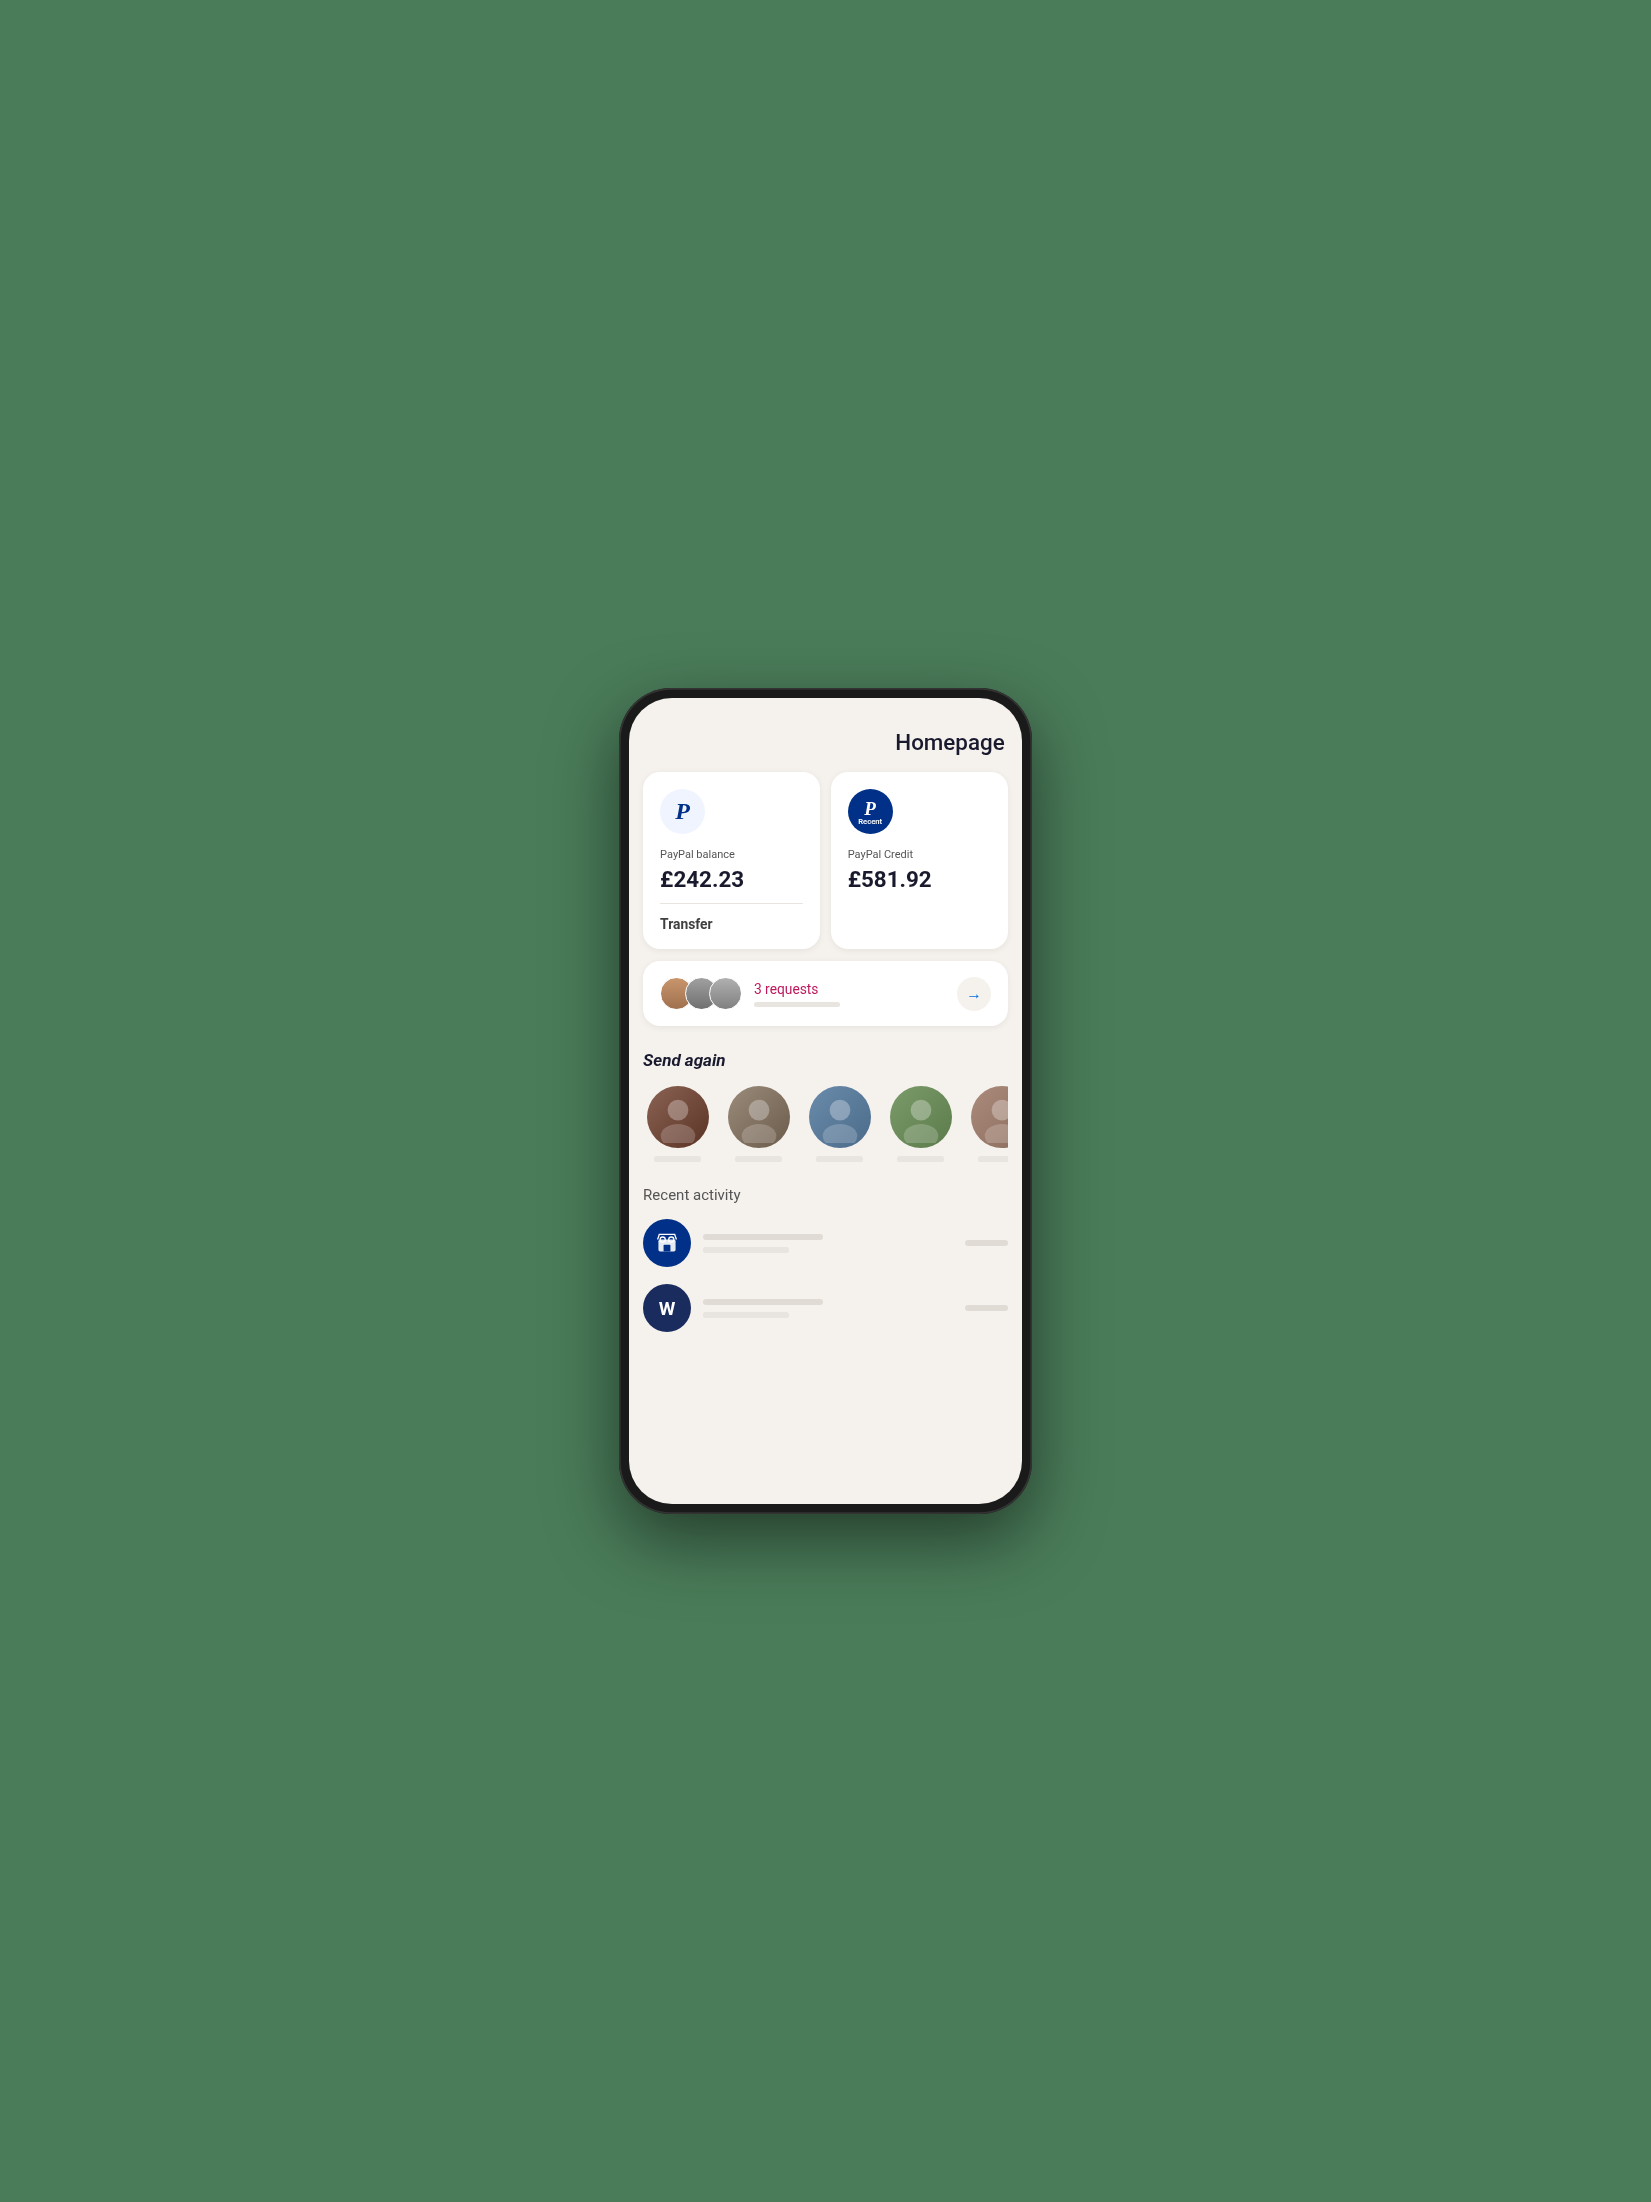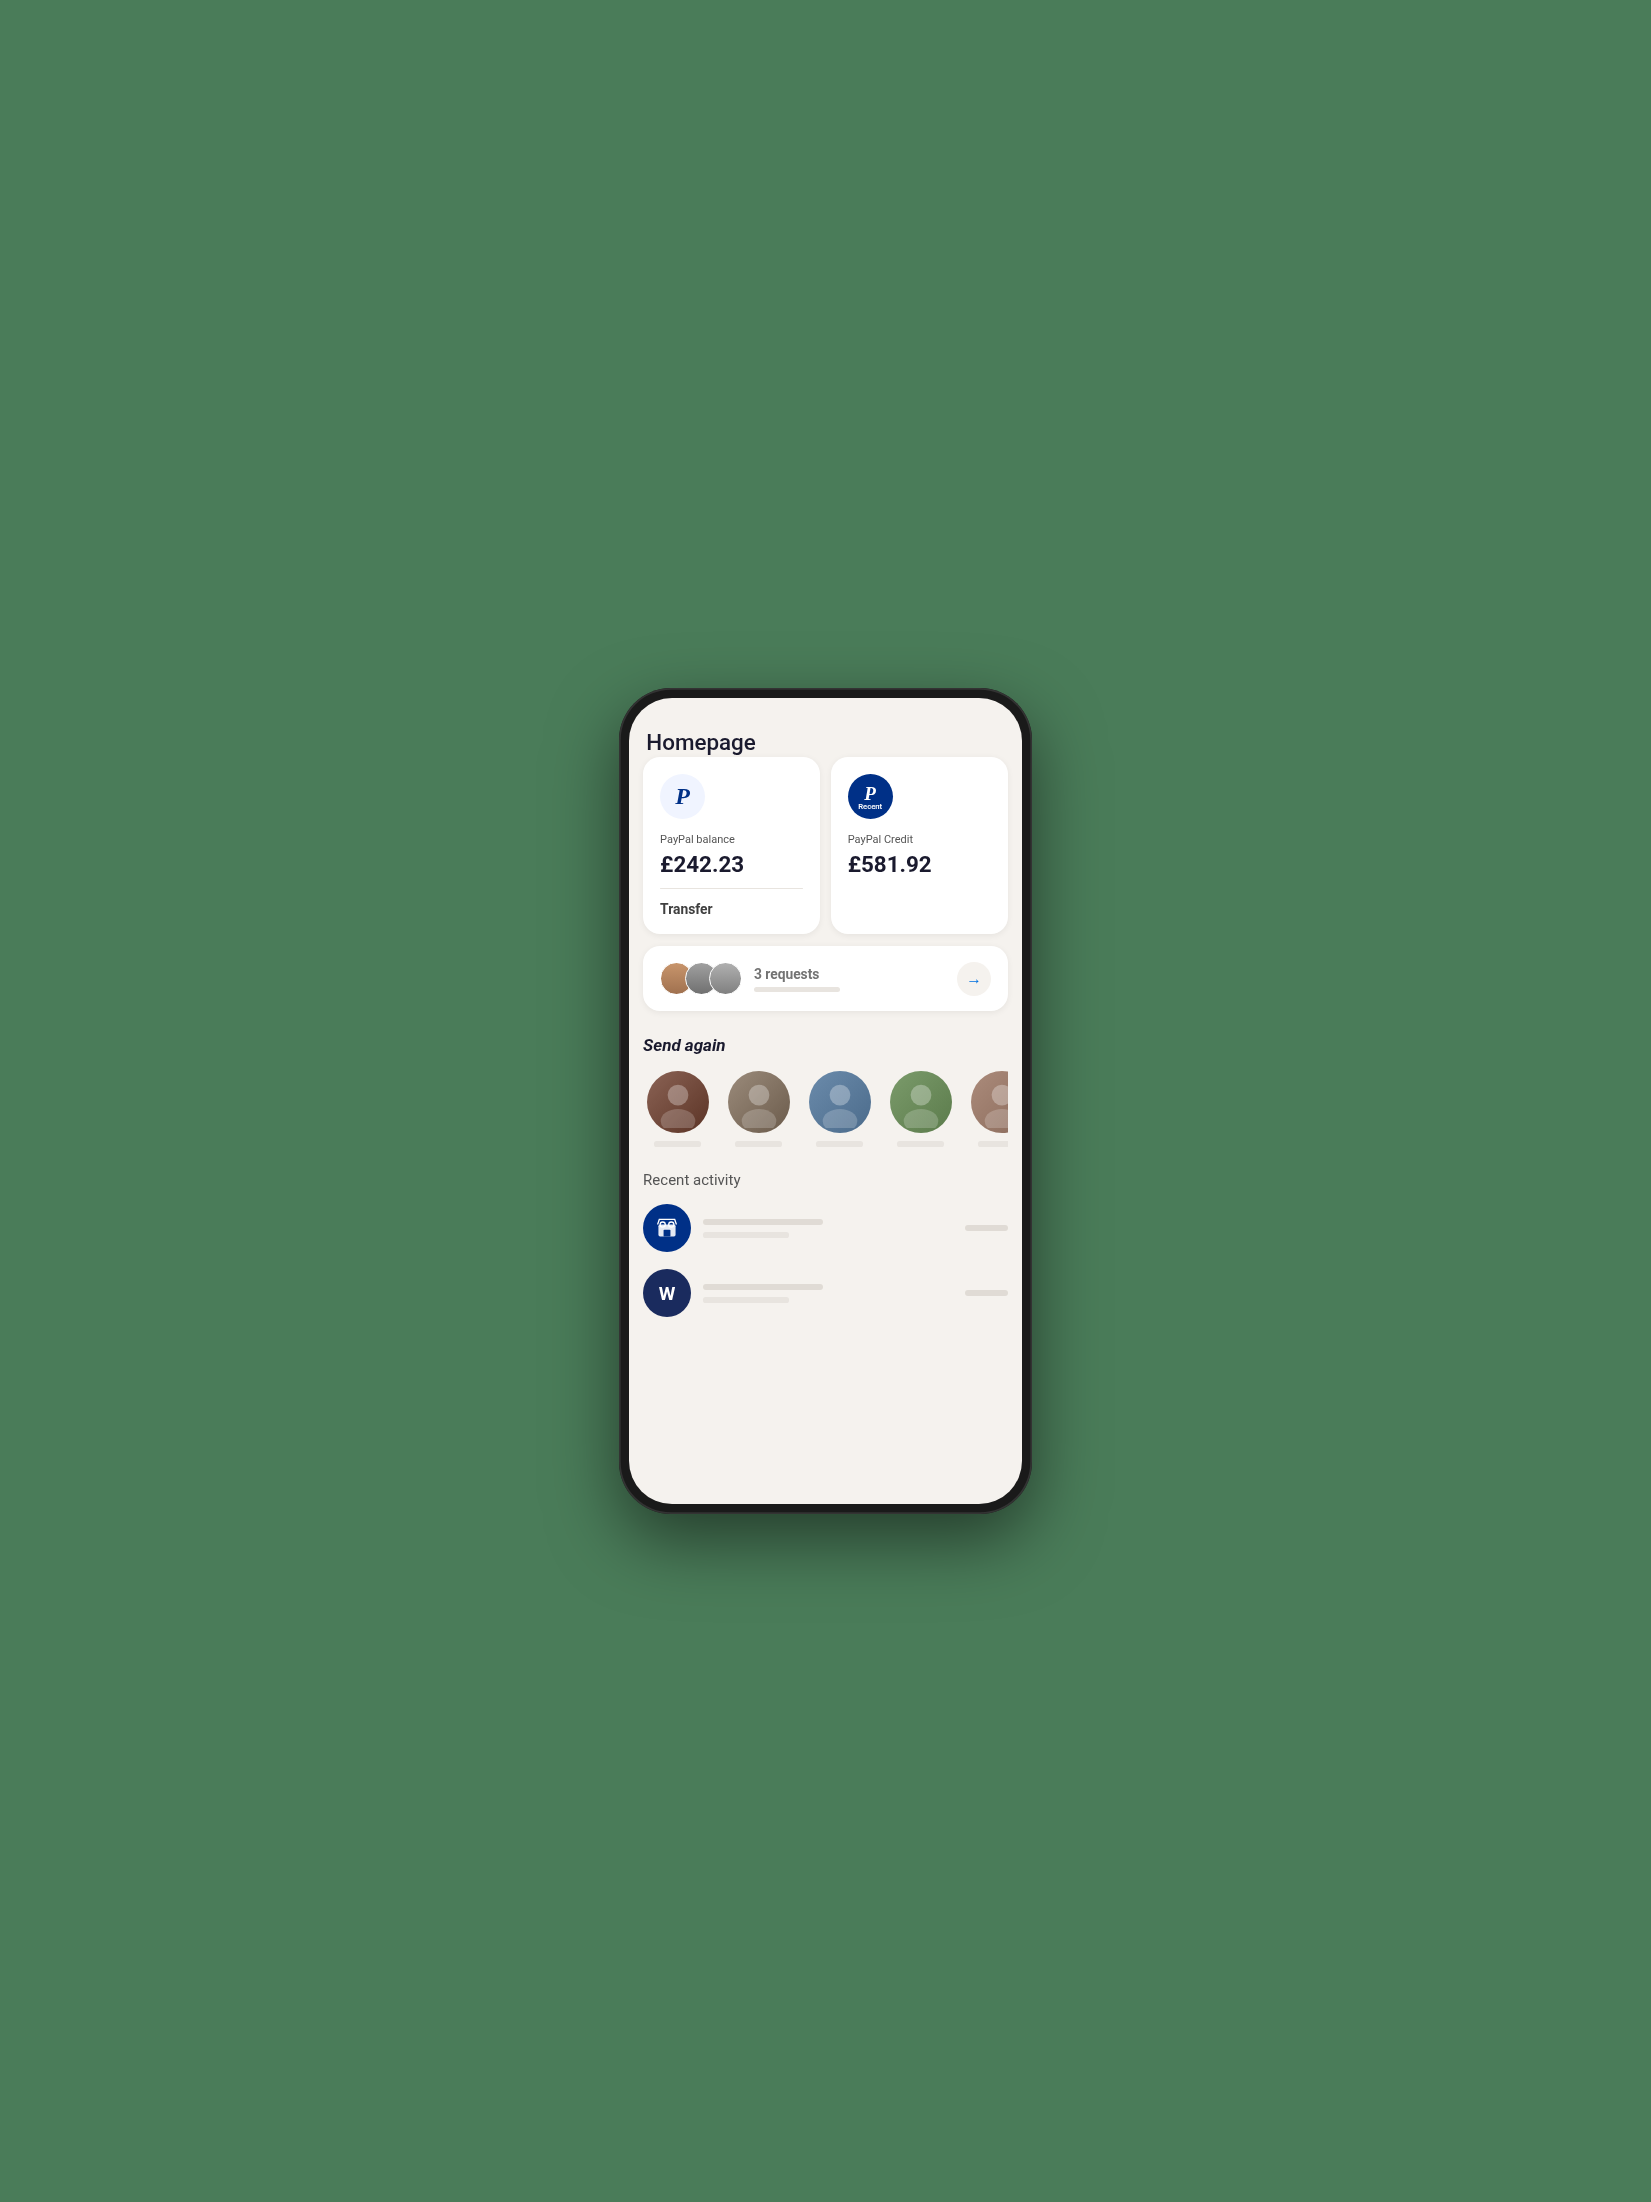--- a/index.html
+++ b/index.html
@@ -42,22 +42,22 @@
       overflow-y: auto;
       padding: 0 0 17px 0;
     }
 
     .screen-content::-webkit-scrollbar {
       display: none;
     }
 
     
     .page-title {
-      text-align: left;
-      padding: 31px 17px 2px;
+      text-align: right;
+      padding: 31px 17px 17px;
       font-size: 22.4px;
       font-weight: 500;
       color: #1a1a2e;
       letter-spacing: 0;
     }
 
     
     .cards-section {
       padding: 0 13.8px;
       display: flex;
@@ -179,22 +179,22 @@
     .request-avatar:first-child {
       margin-left: 0;
     }
 
     .requests-text {
       flex: 1;
     }
 
     .requests-label {
       font-size: 13.8px;
-      font-weight: 700;
-      color: #737373;
+      font-weight: 400;
+      color: #be185d;
     }
 
     .requests-sublabel {
       height: 5.2px;
       background: #e8e4df;
       border-radius: 2.6px;
       width: 86px;
       margin-top: 5.2px;
     }
 

